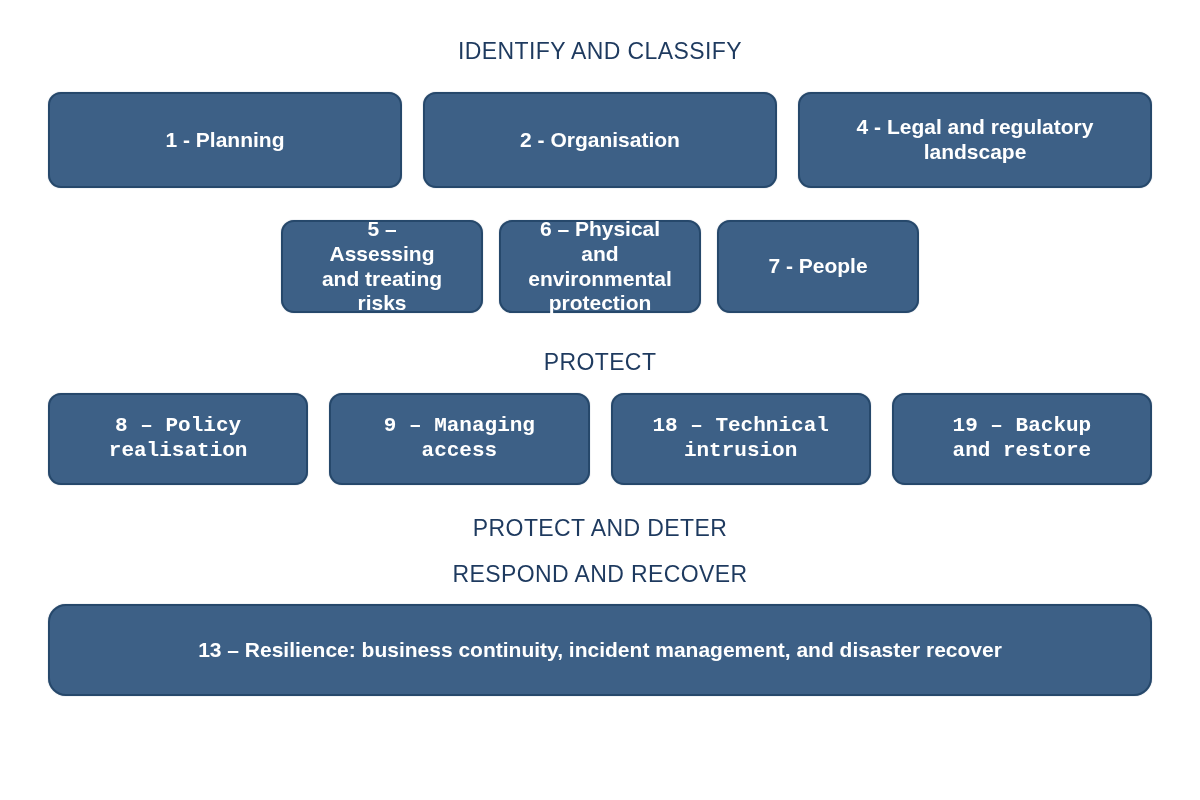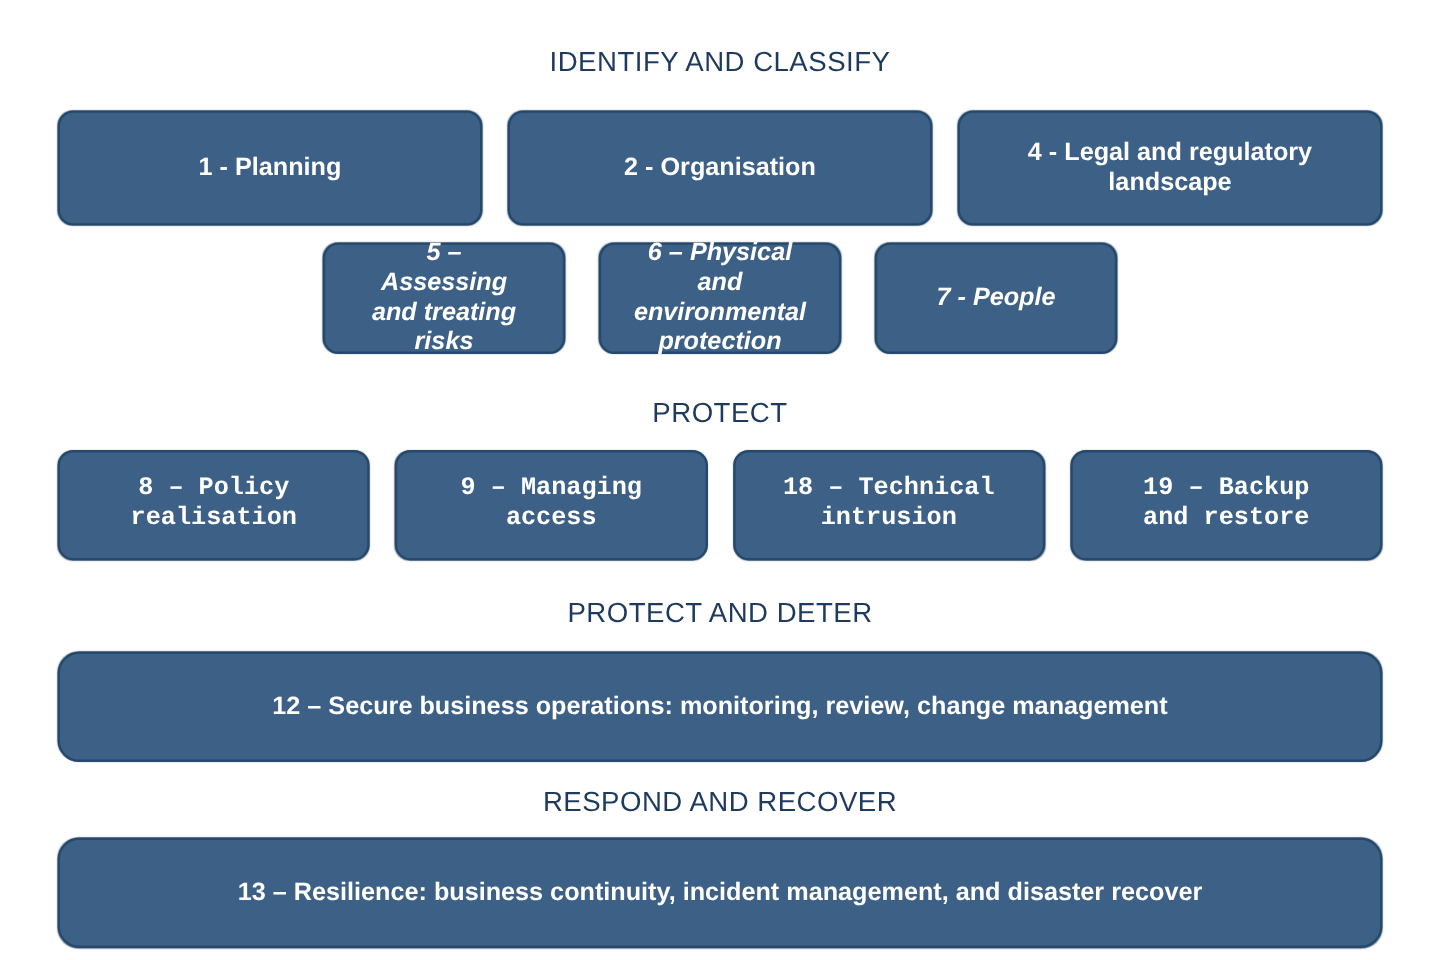--- a/index.html
+++ b/index.html
@@ -31,23 +31,22 @@
   }
   .row-4 {
     gap: 21px;
   }
   .row-4 .node {
     flex: 1 1 0;
     height: 96px;
     padding: 4px 36px;
   }
   .row-3 {
-    gap: 28px;
-    margin: 14px 48px 0 48px;
-    font-style: italic;
+    gap: 16px;
+    margin: 32px 48px 0 48px;
   }
   .row-3 .node {
     width: 202px;
     height: 93px;
     padding: 4px 30px;
   }
   .row-protect .node {
     height: 92px;
     font-family: Liberation Mono, monospace;
   }
@@ -108,23 +107,20 @@
 
   <div class="row row-4 row-protect">
     <div class="node">8 – Policy realisation</div>
     <div class="node">9 – Managing access</div>
     <div class="node">18 – Technical intrusion</div>
     <div class="node">19 – Backup and restore</div>
   </div>
 
   <div class="section-header hdr-detect">PROTECT AND DETER</div>
 
-  <div class="row row-full">
-    <div class="node">12 – Secure business operations: monitoring, review, change management</div>
-  </div>
 
   <div class="section-header hdr-respond">RESPOND AND RECOVER</div>
 
   <div class="row row-full">
     <div class="node">13 – Resilience: business continuity, incident management, and disaster recover</div>
   </div>
 
 </div>
 
 </body></html>

